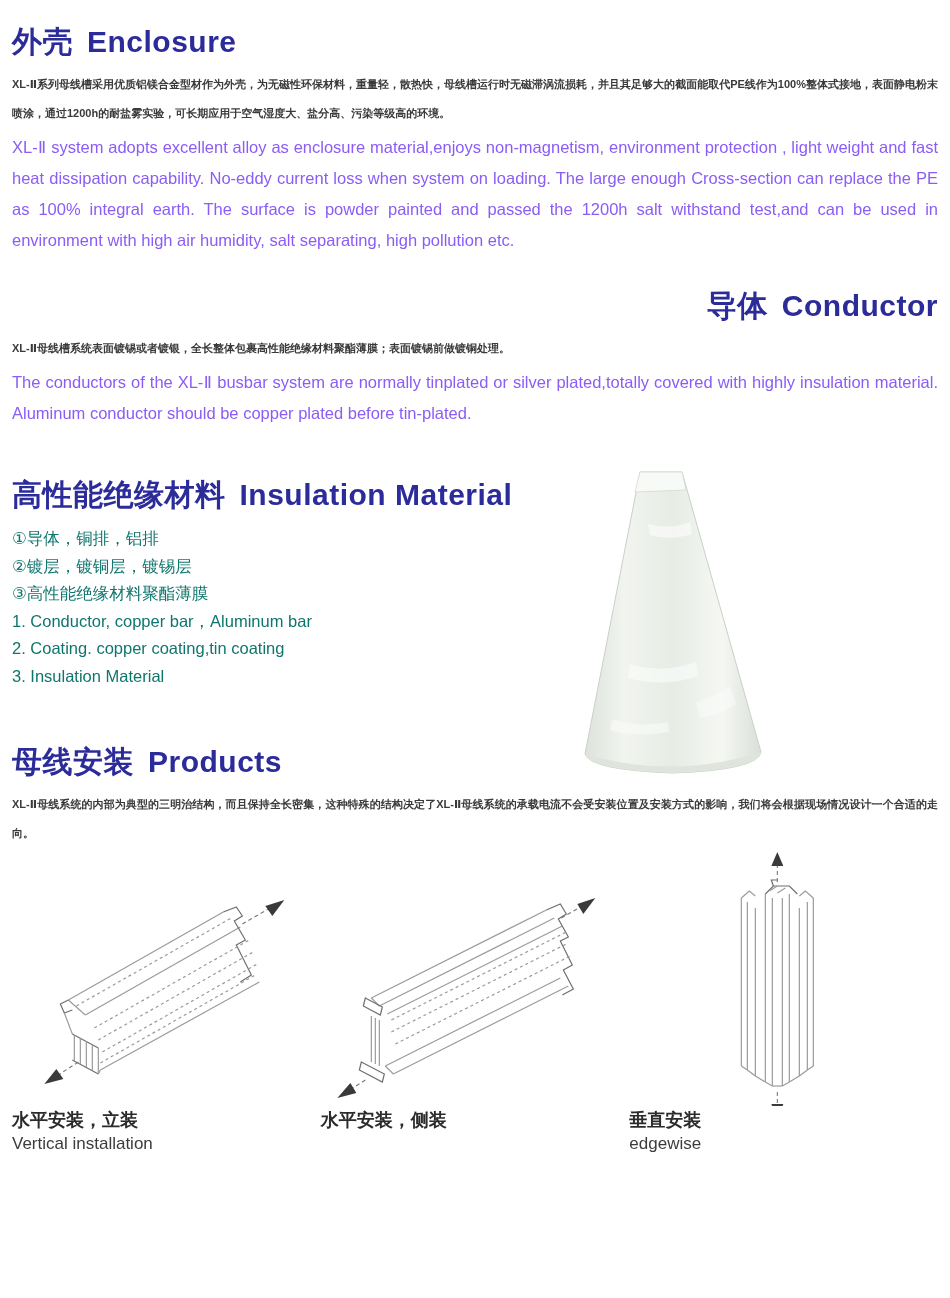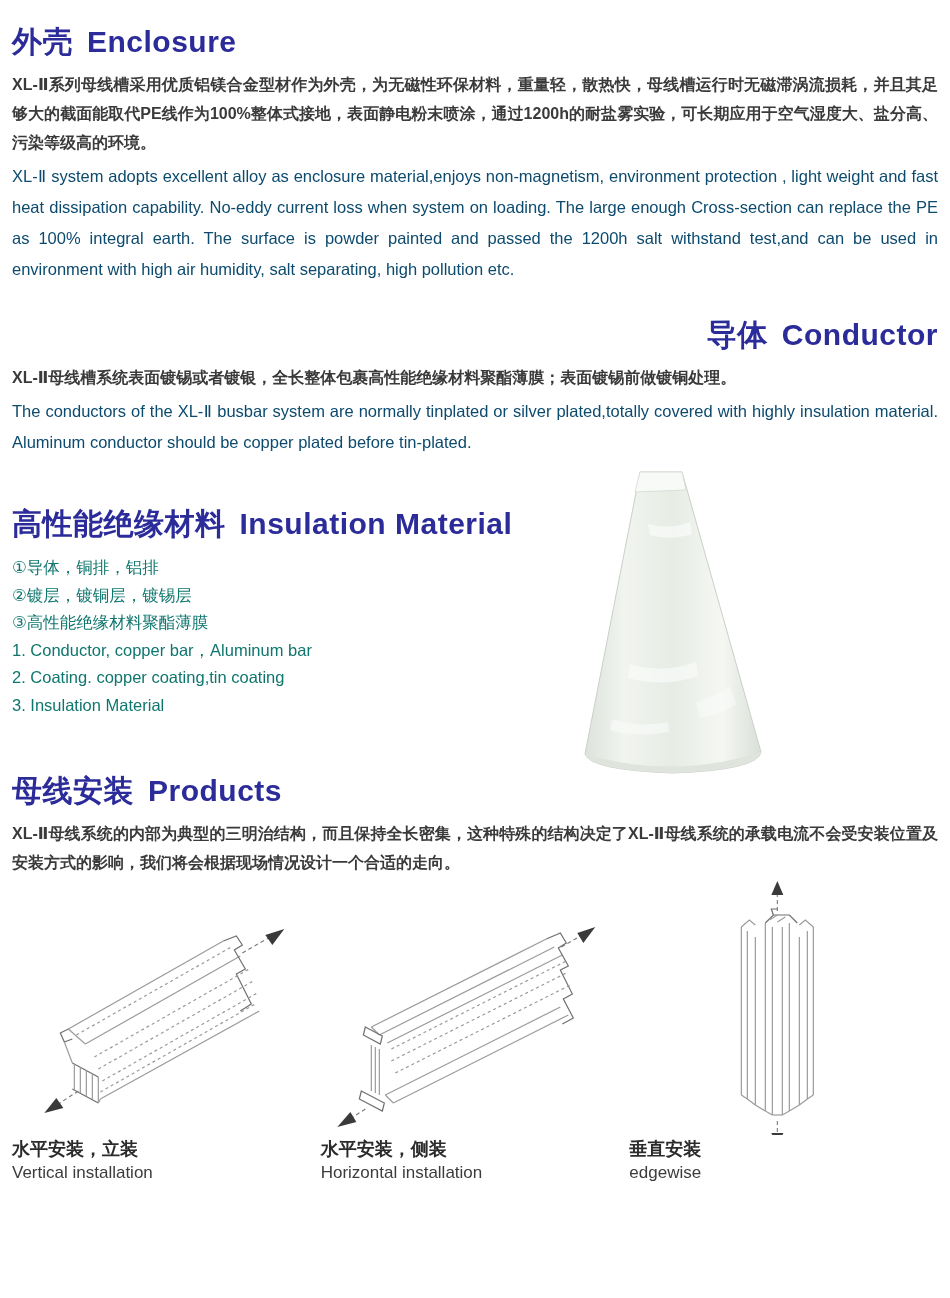--- a/index.html
+++ b/index.html
@@ -22,32 +22,32 @@
     letter-spacing:0.5px;
     line-height:40px;
   }
   .sec-title .t-en{margin-left:14px;}
   .mt1{margin-top:6px;}
   .mt2{margin-top:30px;text-align:right;}
   .mt3{margin-top:46px;}
   .mt4{margin-top:52px;}
   .p-zh{
     margin:8px 0 0 0;
-    font-size:16px;
+    font-size:11px;
     font-weight:600;
     line-height:29px;
     text-align:justify;
     color:#3a3a3a;
   }
   .p-en{
     margin:4px 0 0 0;
     font-size:16.5px;
     line-height:31px;
     text-align:justify;
-    color:#0c4a6e;
+    color:#8b5cf6;
   }
   .ins-list{
     margin:10px 0 0 0;
     padding:0;
     list-style:none;
     font-size:16.5px;
     line-height:27.5px;
     color:#0f766e;
   }
   .cone-wrap{
@@ -191,21 +191,20 @@
         <line x1="54" y1="170" x2="54" y2="216"></line>
         <line x1="58" y1="172" x2="58" y2="218"></line>
         <path class="dark" d="M40,214 l23,12 l-2,8 l-23,-12 z"></path>
 
         <path class="adash" d="M240,70 L261,58"></path>
         <polygon class="ah" points="274,50 256,56 262,66"></polygon>
         <path class="adash" d="M44,232 L30,241"></path>
         <polygon class="ah" points="16,250 35,245 29,235"></polygon>
       </svg>
       <div class="cap-zh">水平安装，侧装</div>
-      <div class="cap-en">Horizontal installation</div>
       <div class="cap-en"></div>
     </div>
 
     <div class="figure">
       <svg class="draw" viewBox="0 0 308 258">
 
         <path class="adash" d="M148,34 L148,16"></path>
         <polygon class="ah" points="148,4 142,18 154,18"></polygon>
 
         <path class="dark" d="M136,46 l8,-8 l16,0 l8,8"></path>

